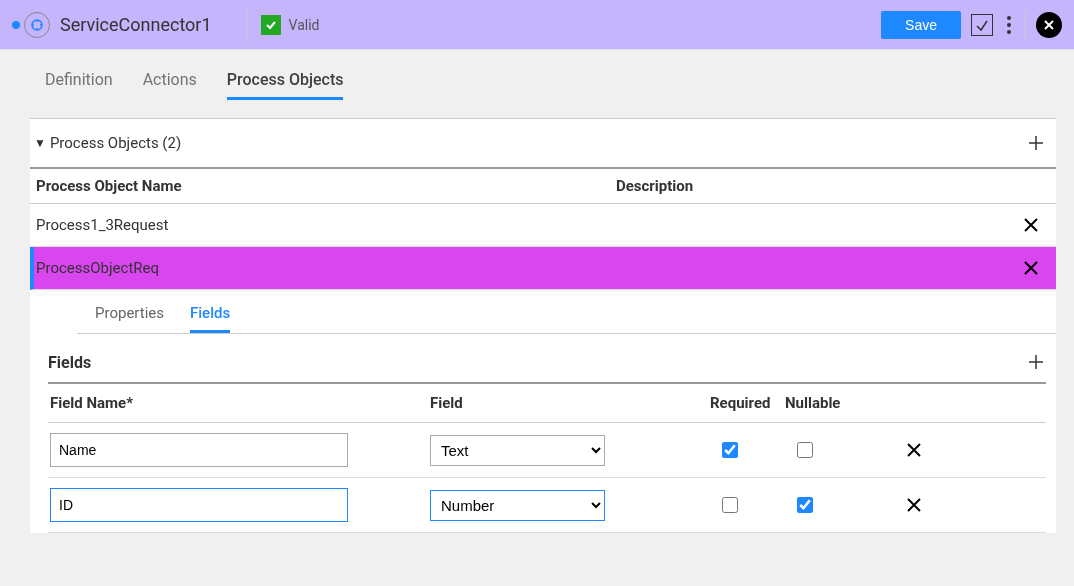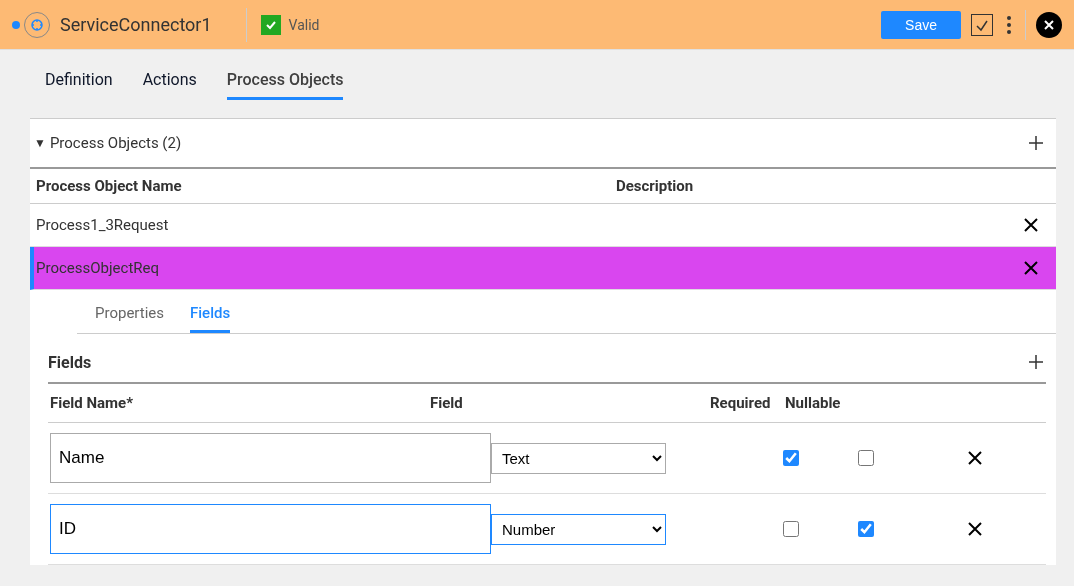--- a/index.html
+++ b/index.html
@@ -8,21 +8,21 @@
   font-size: 14px;
   background: #f0f0f0;
   color: #333;
   width: 1074px;
   height: 586px;
   overflow: hidden;
 }
 
 
 .header {
-  background: #fdba74;
+  background: #c4b5fd;
   height: 50px;
   display: flex;
   align-items: center;
   padding: 0 12px;
   border-bottom: 1px solid #e0e0e0;
   position: relative;
 }
 .header .dot {
   width: 8px; height: 8px; border-radius: 50%;
   background: #1e88ff;
@@ -94,21 +94,21 @@
 }
 
 
 .top-tabs {
   display: flex;
   gap: 30px;
   margin-bottom: 18px;
   padding-left: 15px;
 }
 .top-tabs .tab {
-  color: #0f172a;
+  color: #737373;
   font-size: 16px;
   padding-bottom: 8px;
   cursor: pointer;
 }
 .top-tabs .tab.active {
   color: #404040;
   border-bottom: 3px solid #1e88ff;
   font-weight: 500;
 }
 
@@ -220,24 +220,24 @@
 .fcol-null { flex: 0 0 120px; text-align: left; }
 .fcol-act { flex: 1; text-align: center; padding-right: 30px; }
 
 .fields-row {
   display: flex;
   align-items: center;
   padding: 10px 2px;
   border-bottom: 1px solid #ddd;
 }
 .fields-row input[type="text"] {
-  width: 441px;
-  padding: 14px 8px;
+  width: 298px;
+  padding: 8px 8px;
   border: 1px solid #aaa;
-  font-size: 17px;
+  font-size: 14px;
 }
 .fields-row select {
   width: 175px;
   padding: 5px 6px;
   border: 1px solid #aaa;
   font-size: 15px;
   background: #fff;
 }
 .fields-row input[type="text"].blue-border,
 .fields-row select.blue-border {

